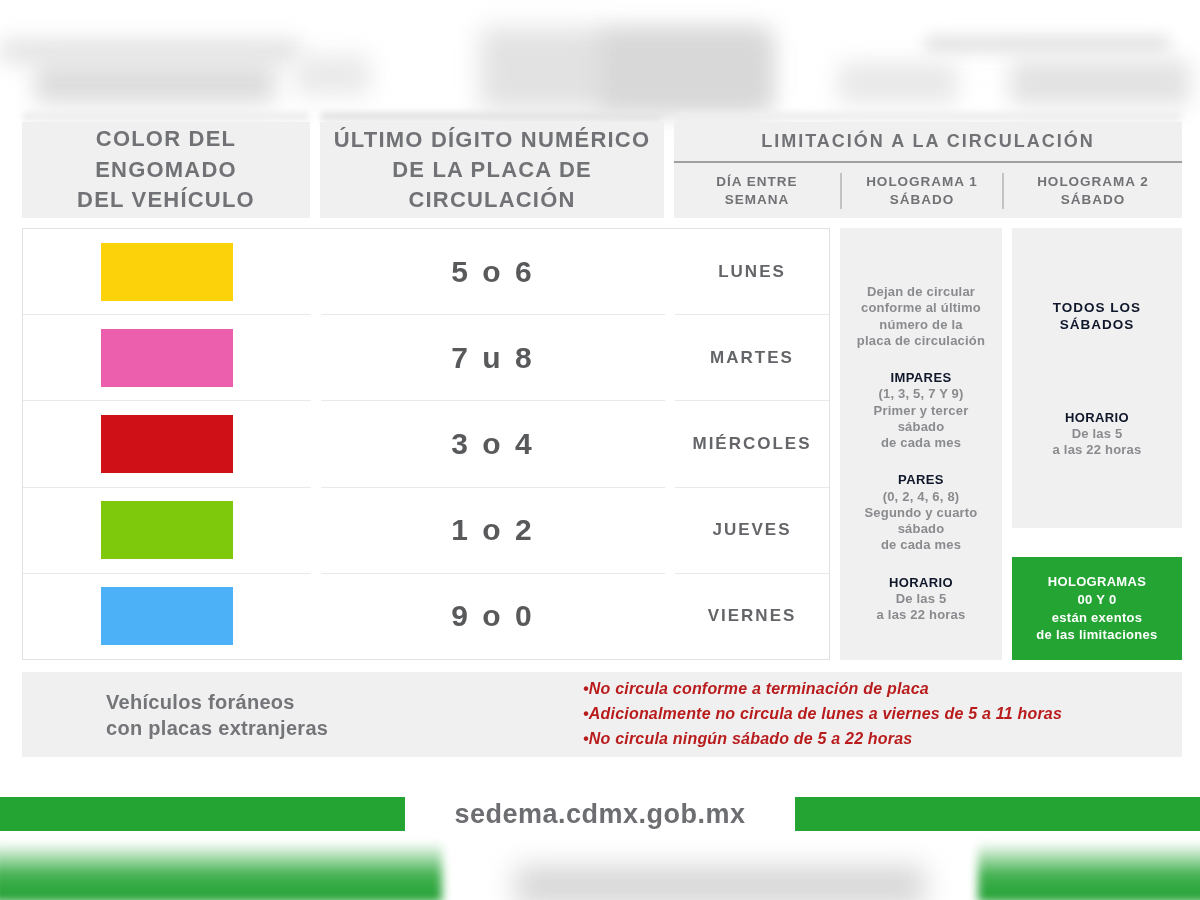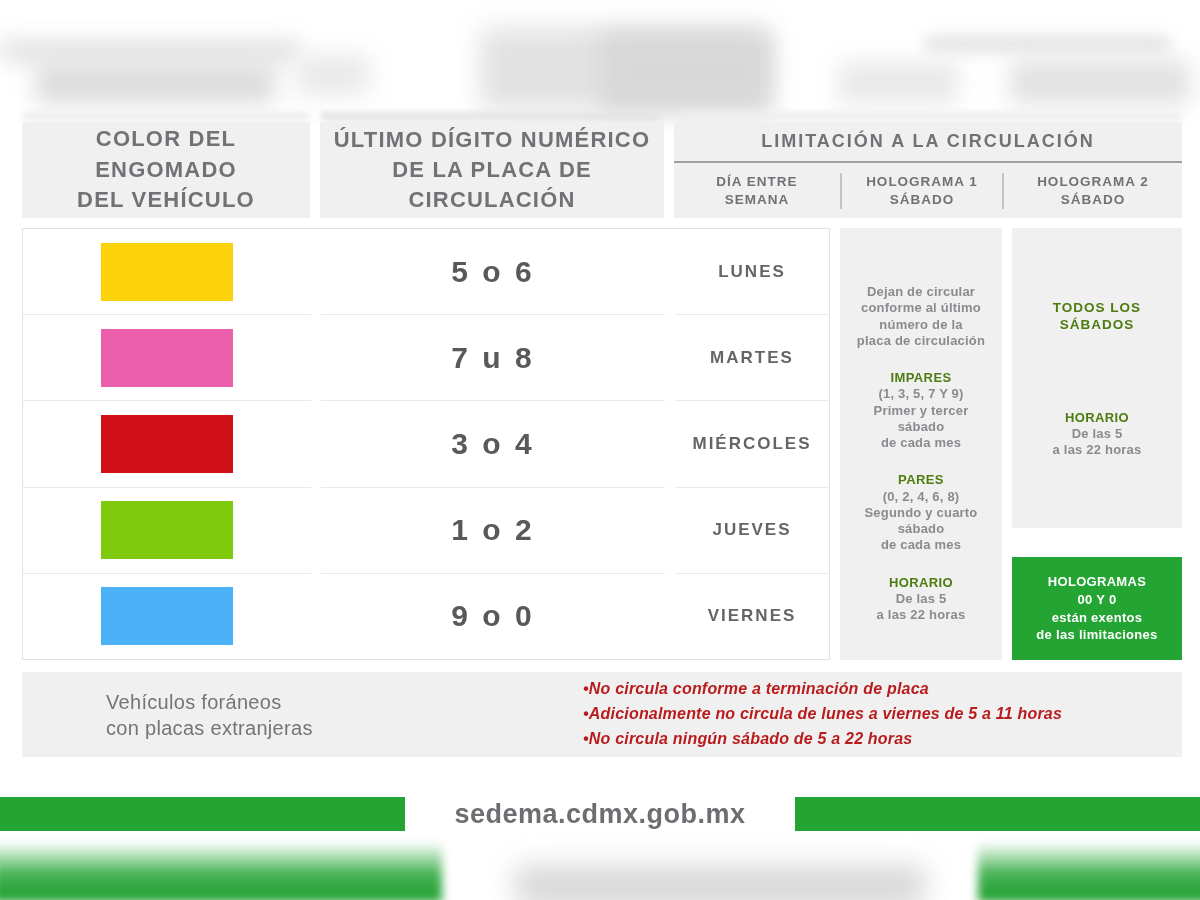--- a/index.html
+++ b/index.html
@@ -54,33 +54,33 @@
   .col-swatch{ width:288px; } .colgap{ width:10px; }
   .col-digits{ width:344px;text-align:right; } .col-days{ flex:1; }
   .cell{ flex:1; display:flex; align-items:center; justify-content:center; }
   .col .cell + .cell{ border-top:1px solid #e9e9ea; }
   .swatch{ width:132px; height:58px; }
   .digit-cell{ font-size:30px; font-weight:bold; letter-spacing:3px; color:#58595b; }
   .day-cell{ font-size:17px; font-weight:bold; letter-spacing:2px; color:#646568; }
 
   .gray-col{ background:#f0f0f1; }
   .g1{ width:162px; padding-top:56px; display:flex; flex-direction:column; gap:21px; text-align:center; }
-  .g-head{ font-size:13px; font-weight:bold; color:#4d7c0f; letter-spacing:.4px; line-height:1.25; white-space:pre-line; }
+  .g-head{ font-size:13px; font-weight:bold; color:#0f172a; letter-spacing:.4px; line-height:1.25; white-space:pre-line; }
   .g-body{ font-size:13px; font-weight:600; color:#8a8b8e; letter-spacing:.2px; line-height:1.25; white-space:pre-line; }
   .col2-stack{ width:170px; display:flex; flex-direction:column; }
   .g2{ height:300px; padding-top:72px; text-align:center; }
   .g2-todos{ font-size:13.5px; letter-spacing:1px; margin-bottom:76px; }
   .g2 .g-block{ }
   .spacer{ flex:1; }
   .green-box{ height:103px; display:flex; align-items:center; justify-content:center; text-align:center;
               color:#ffffff; font-size:13px; font-weight:bold; letter-spacing:.3px; line-height:1.35;
               white-space:pre-line; }
 
   .foreign-row{ margin-top:12px; height:85px; background:#f0f0f1; display:flex; align-items:center; }
-  .foreign-label{ width:561px; padding-left:84px; font-size:20px; font-weight:normal; color:#747578;
+  .foreign-label{ width:561px; padding-left:84px; font-size:20px; font-weight:bold; color:#747578;
                   letter-spacing:.3px; line-height:1.3; white-space:pre-line; }
   .foreign-bullets{ flex:1; }
   .bullet{ font-size:16px; font-weight:600; color:#b91c1c; line-height:1.55; letter-spacing:.2px;font-style:italic; }
 
   .footer-bar{ position:absolute; left:0; top:797px; width:1200px; height:34px; background:#23a433;
                display:flex; align-items:center; justify-content:center; }
   .footer-url-box{ width:390px; height:34px; background:#ffffff; display:flex; align-items:center;
                    justify-content:center; }
   .footer-url{ font-size:27px; font-weight:bold; color:#6d6e71; letter-spacing:.5px; }
 </style>

